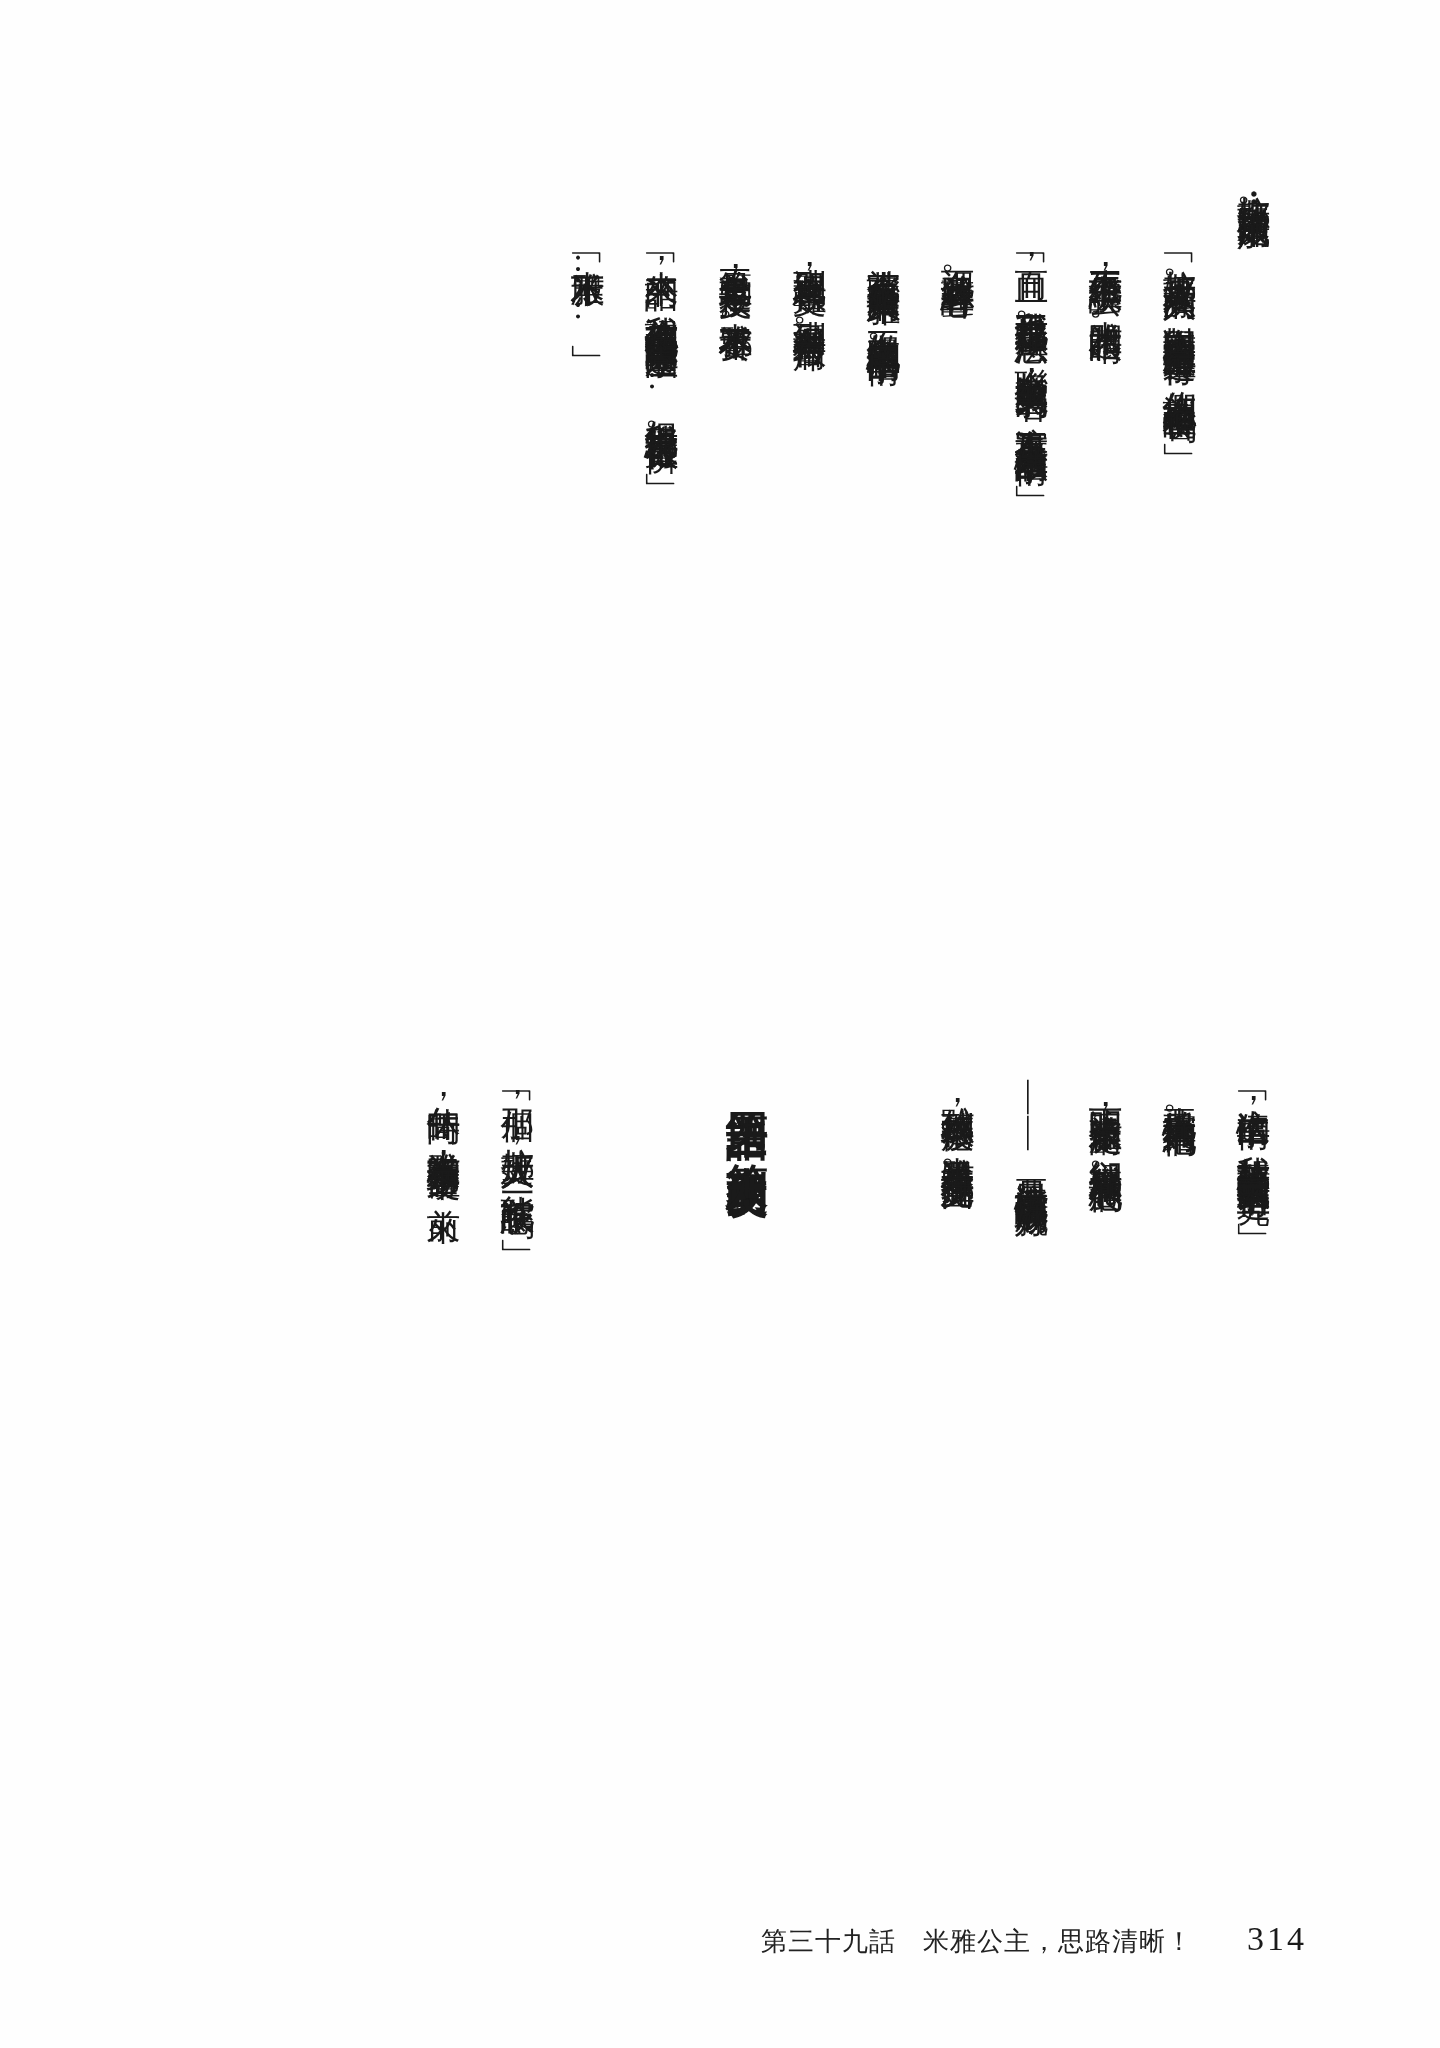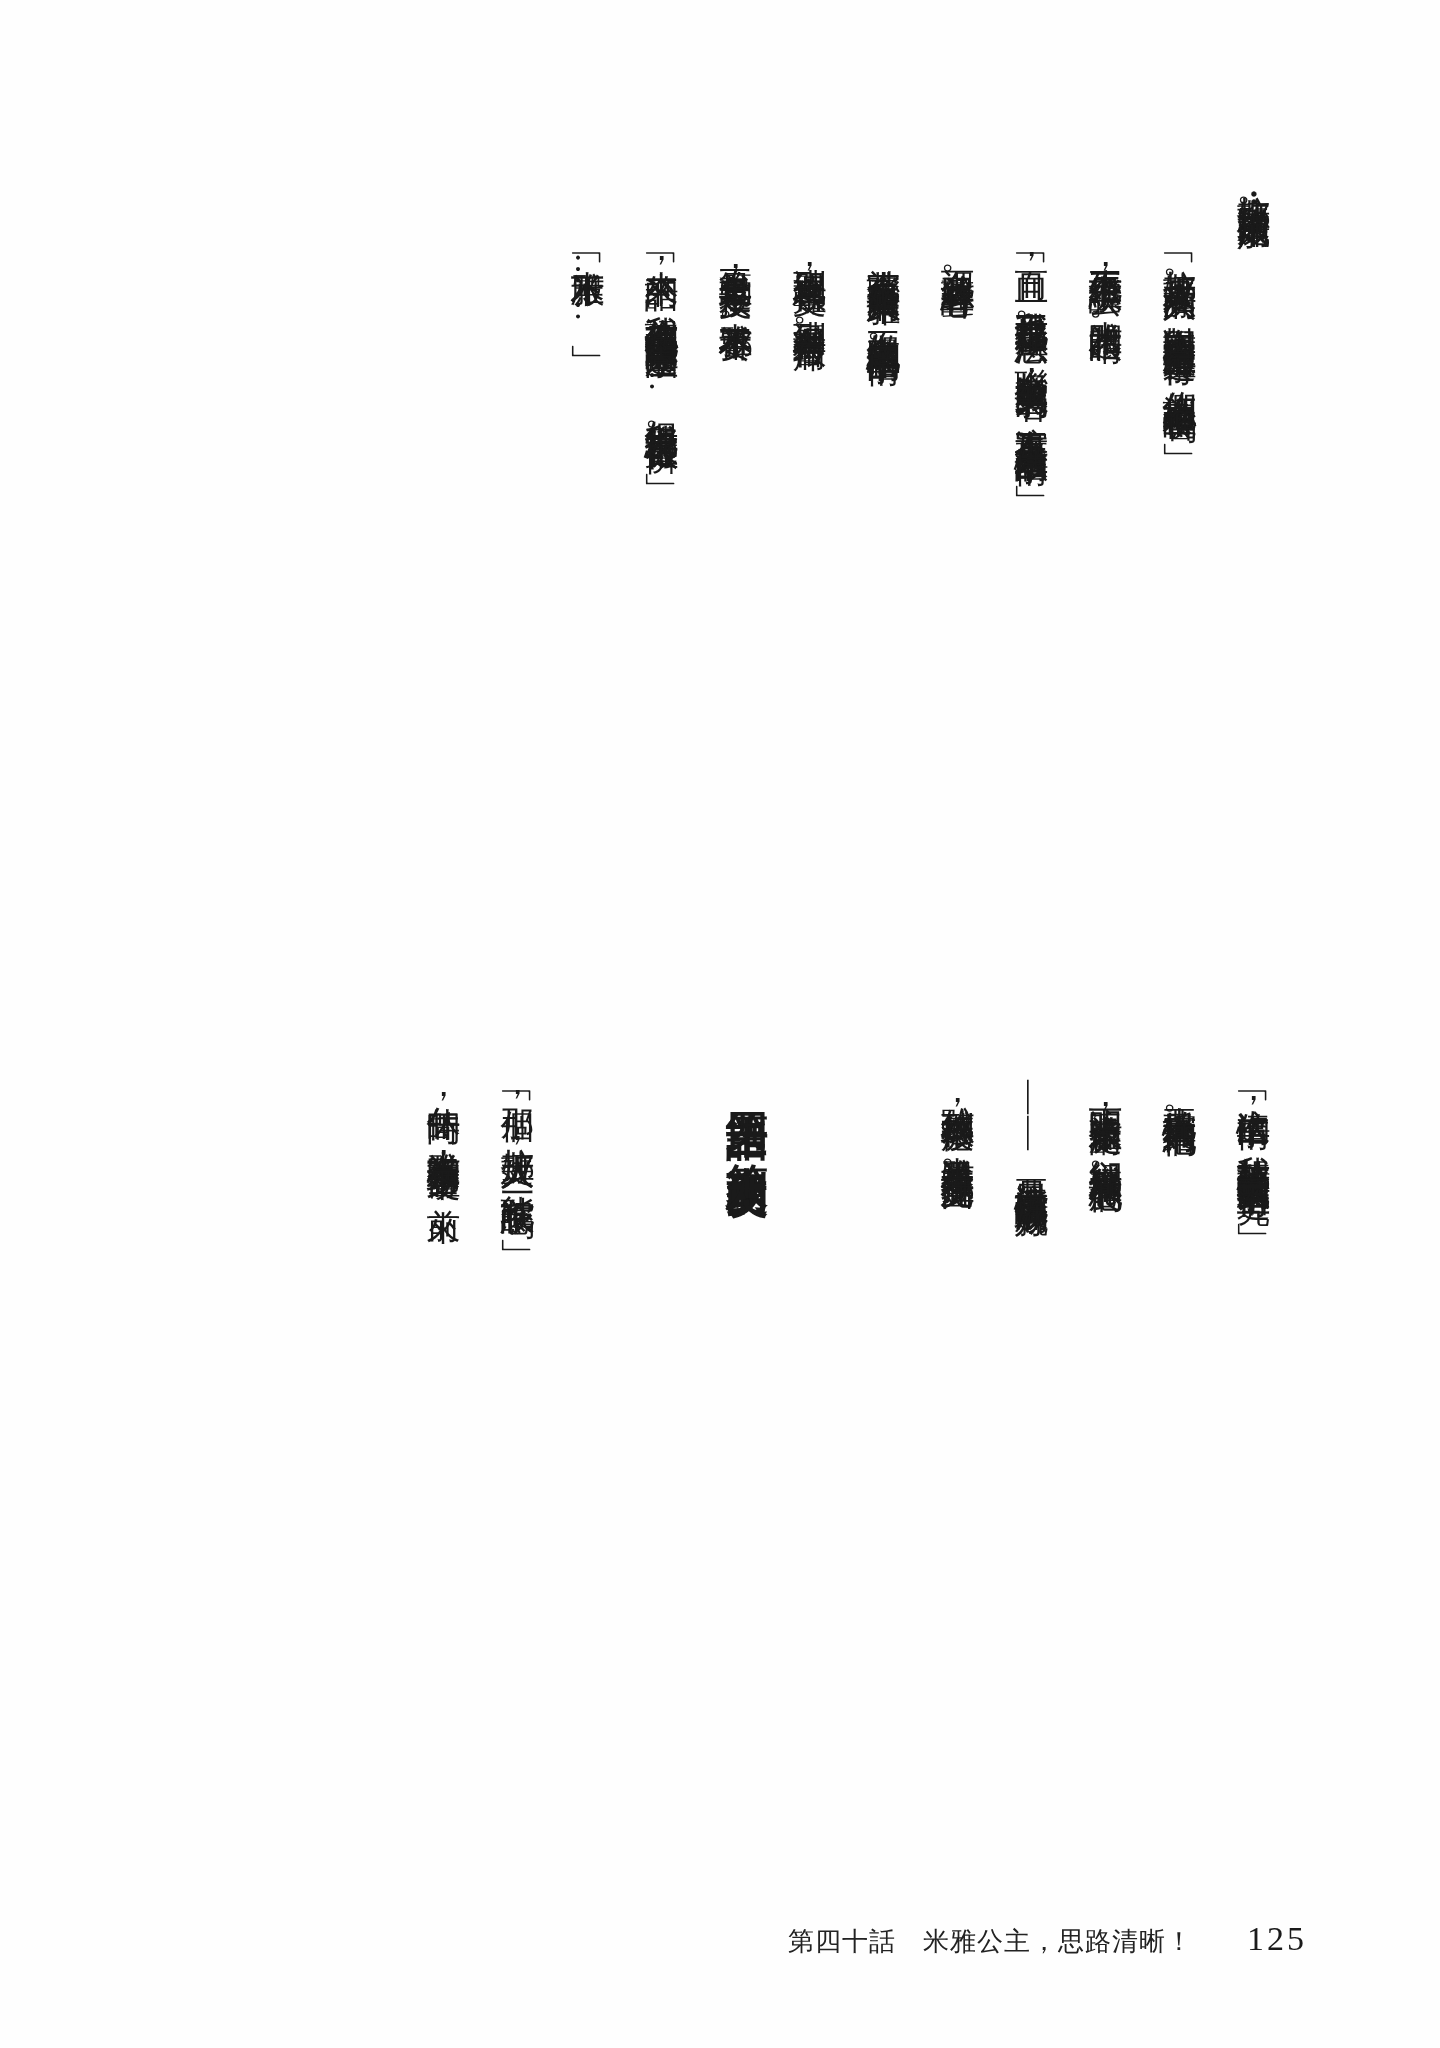--- a/index.html
+++ b/index.html
@@ -99,17 +99,17 @@
     <p class="vpara">也要確實賣人情給他們。</p>
     <p class="vpara">這下明明被米雅處罰，卻得感覺米雅有恩於他們。</p>
     <p class="vpara">——要是這樣能讓事情圓滿收場就好。</p>
     <p class="vpara">雖然感到很疲倦，米雅還是尋求跟拉斐娜見面。</p>
     <h2 class="chapter-heading">第四十話　第一次交到的朋友！</h2>
     <p class="vpara">「那個，拉斐娜大人，能耽誤您一下嗎？」</p>
     <p class="vpara">午休時間，米雅在緊張到全身僵硬下，前來</p>
   </section>
 
   <footer class="page-footer">
-    <span class="running-title">第四十話　米雅公主，思路清晰！</span>
-    <span class="page-number">125</span>
+    <span class="running-title">第三十九話　米雅公主，思路清晰！</span>
+    <span class="page-number">314</span>
   </footer>
 
 </div>
 
 </body></html>

